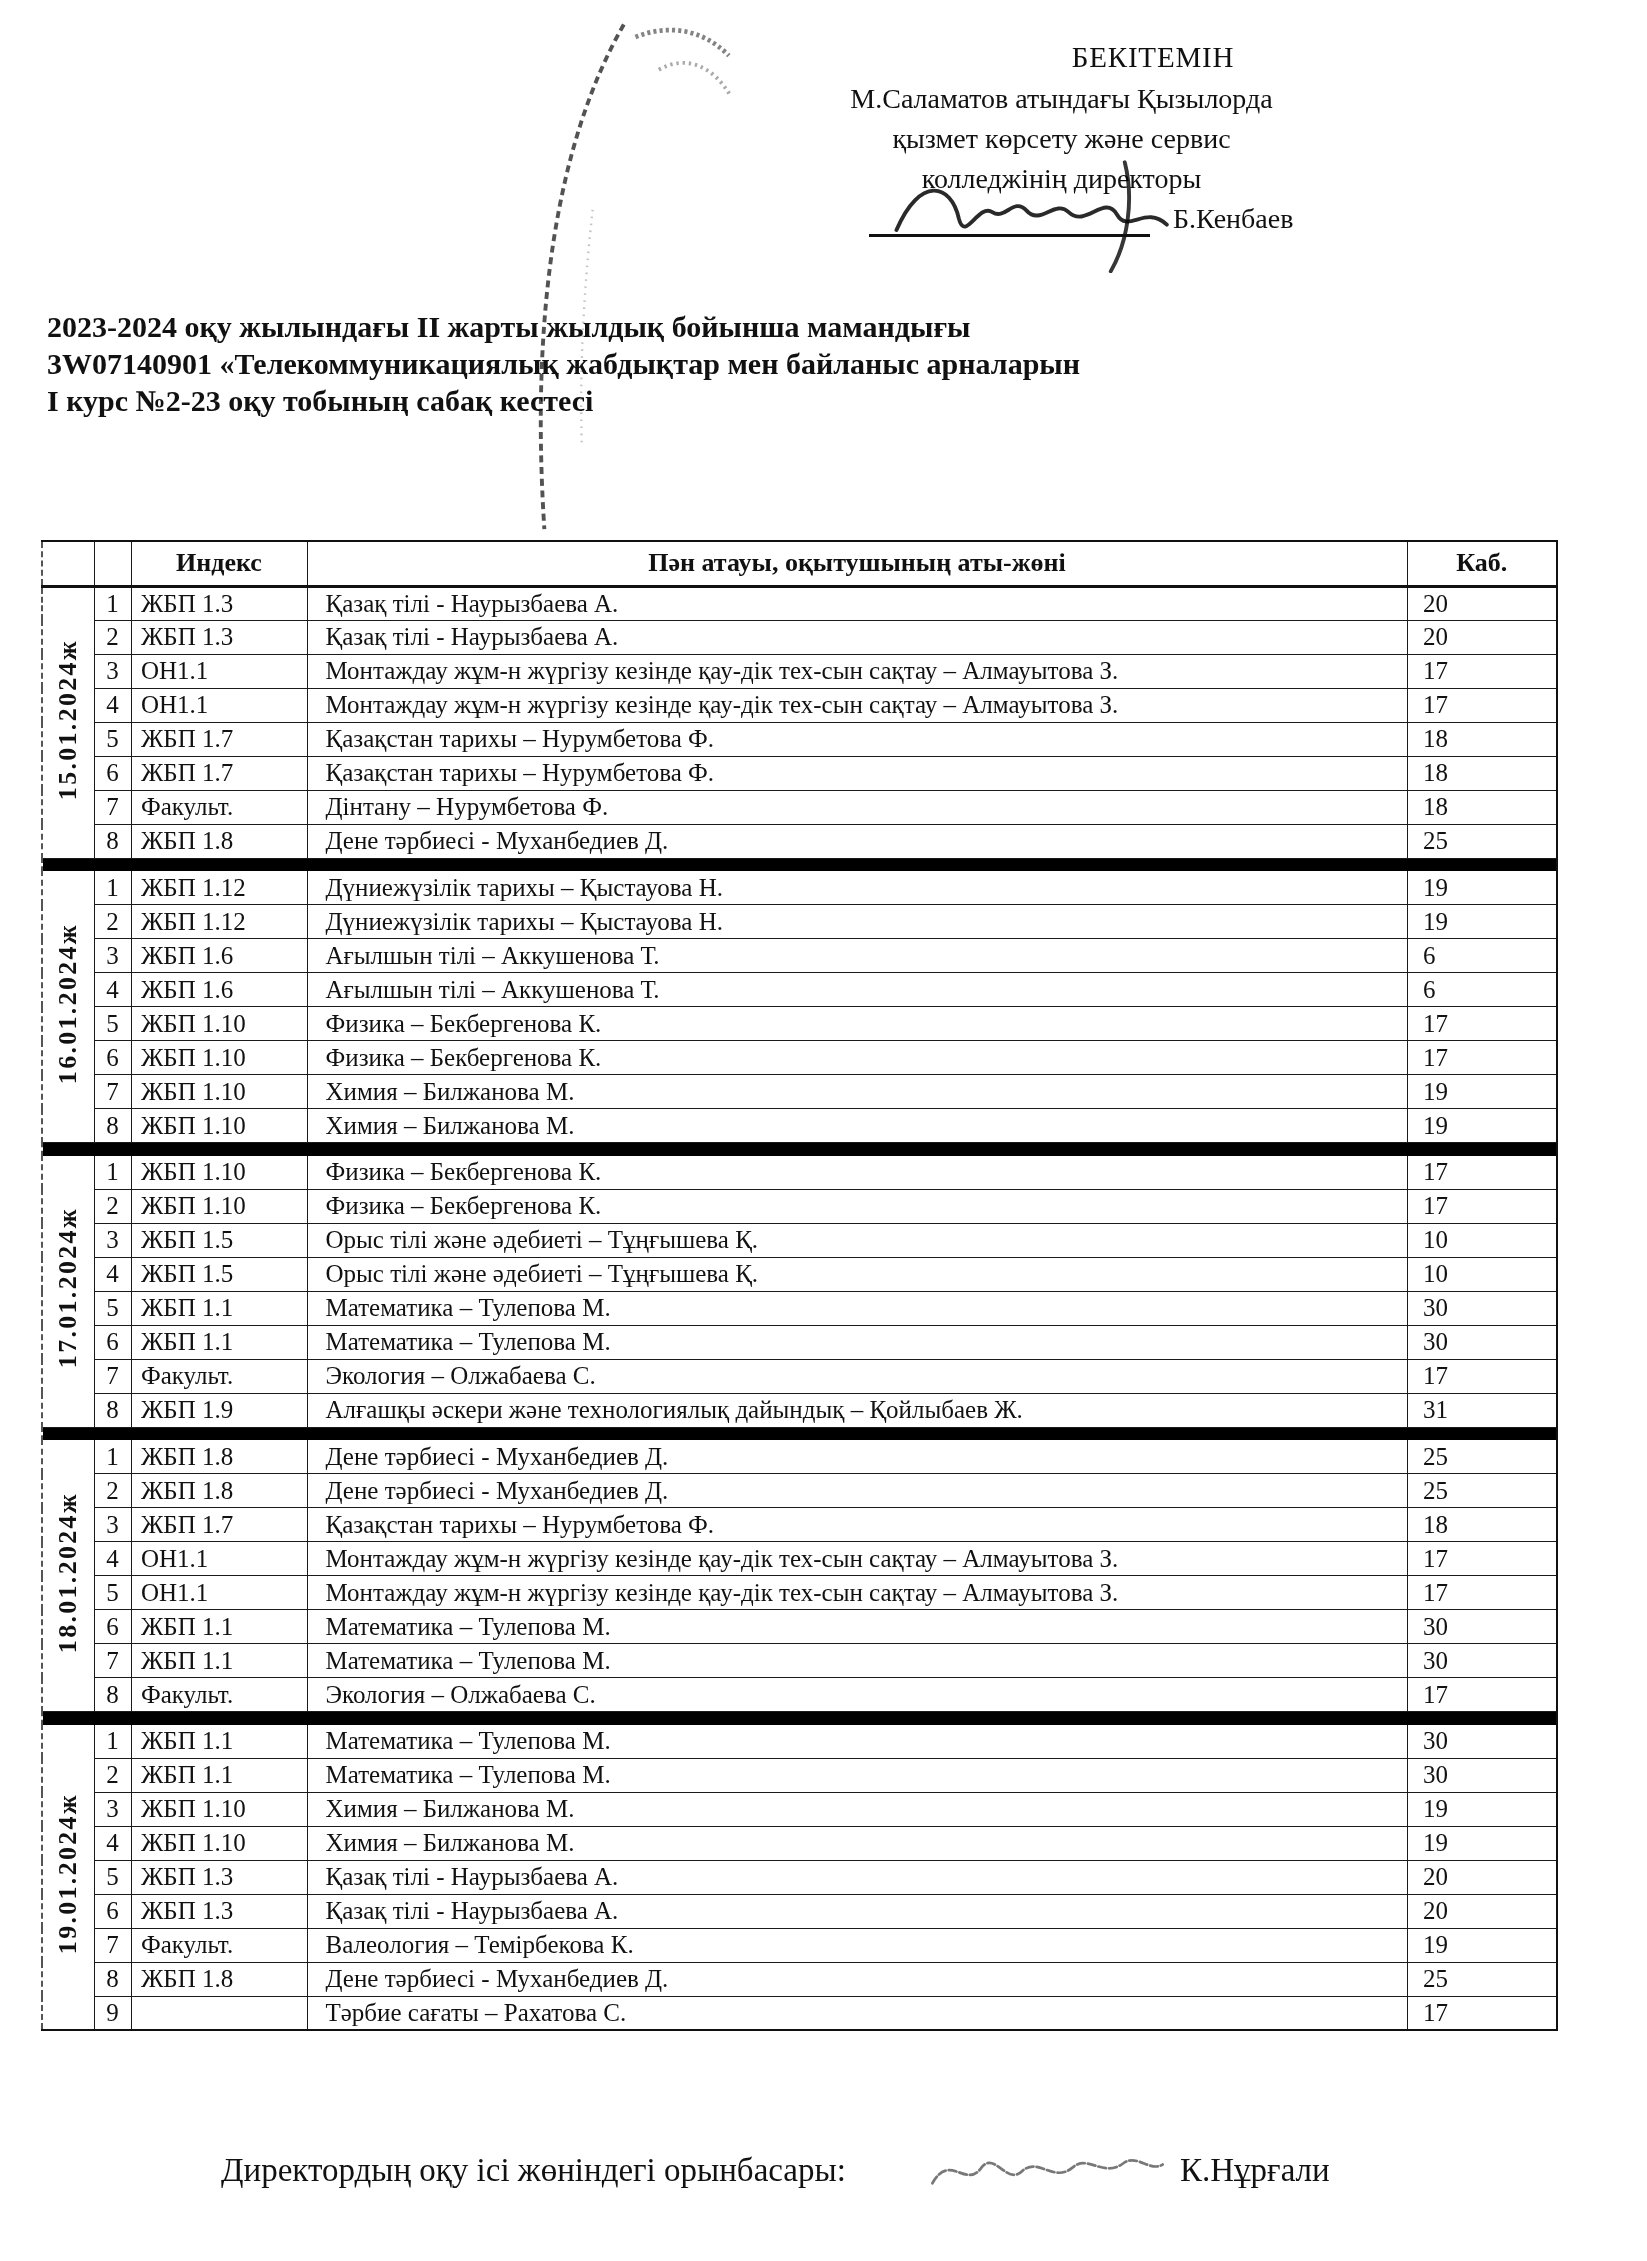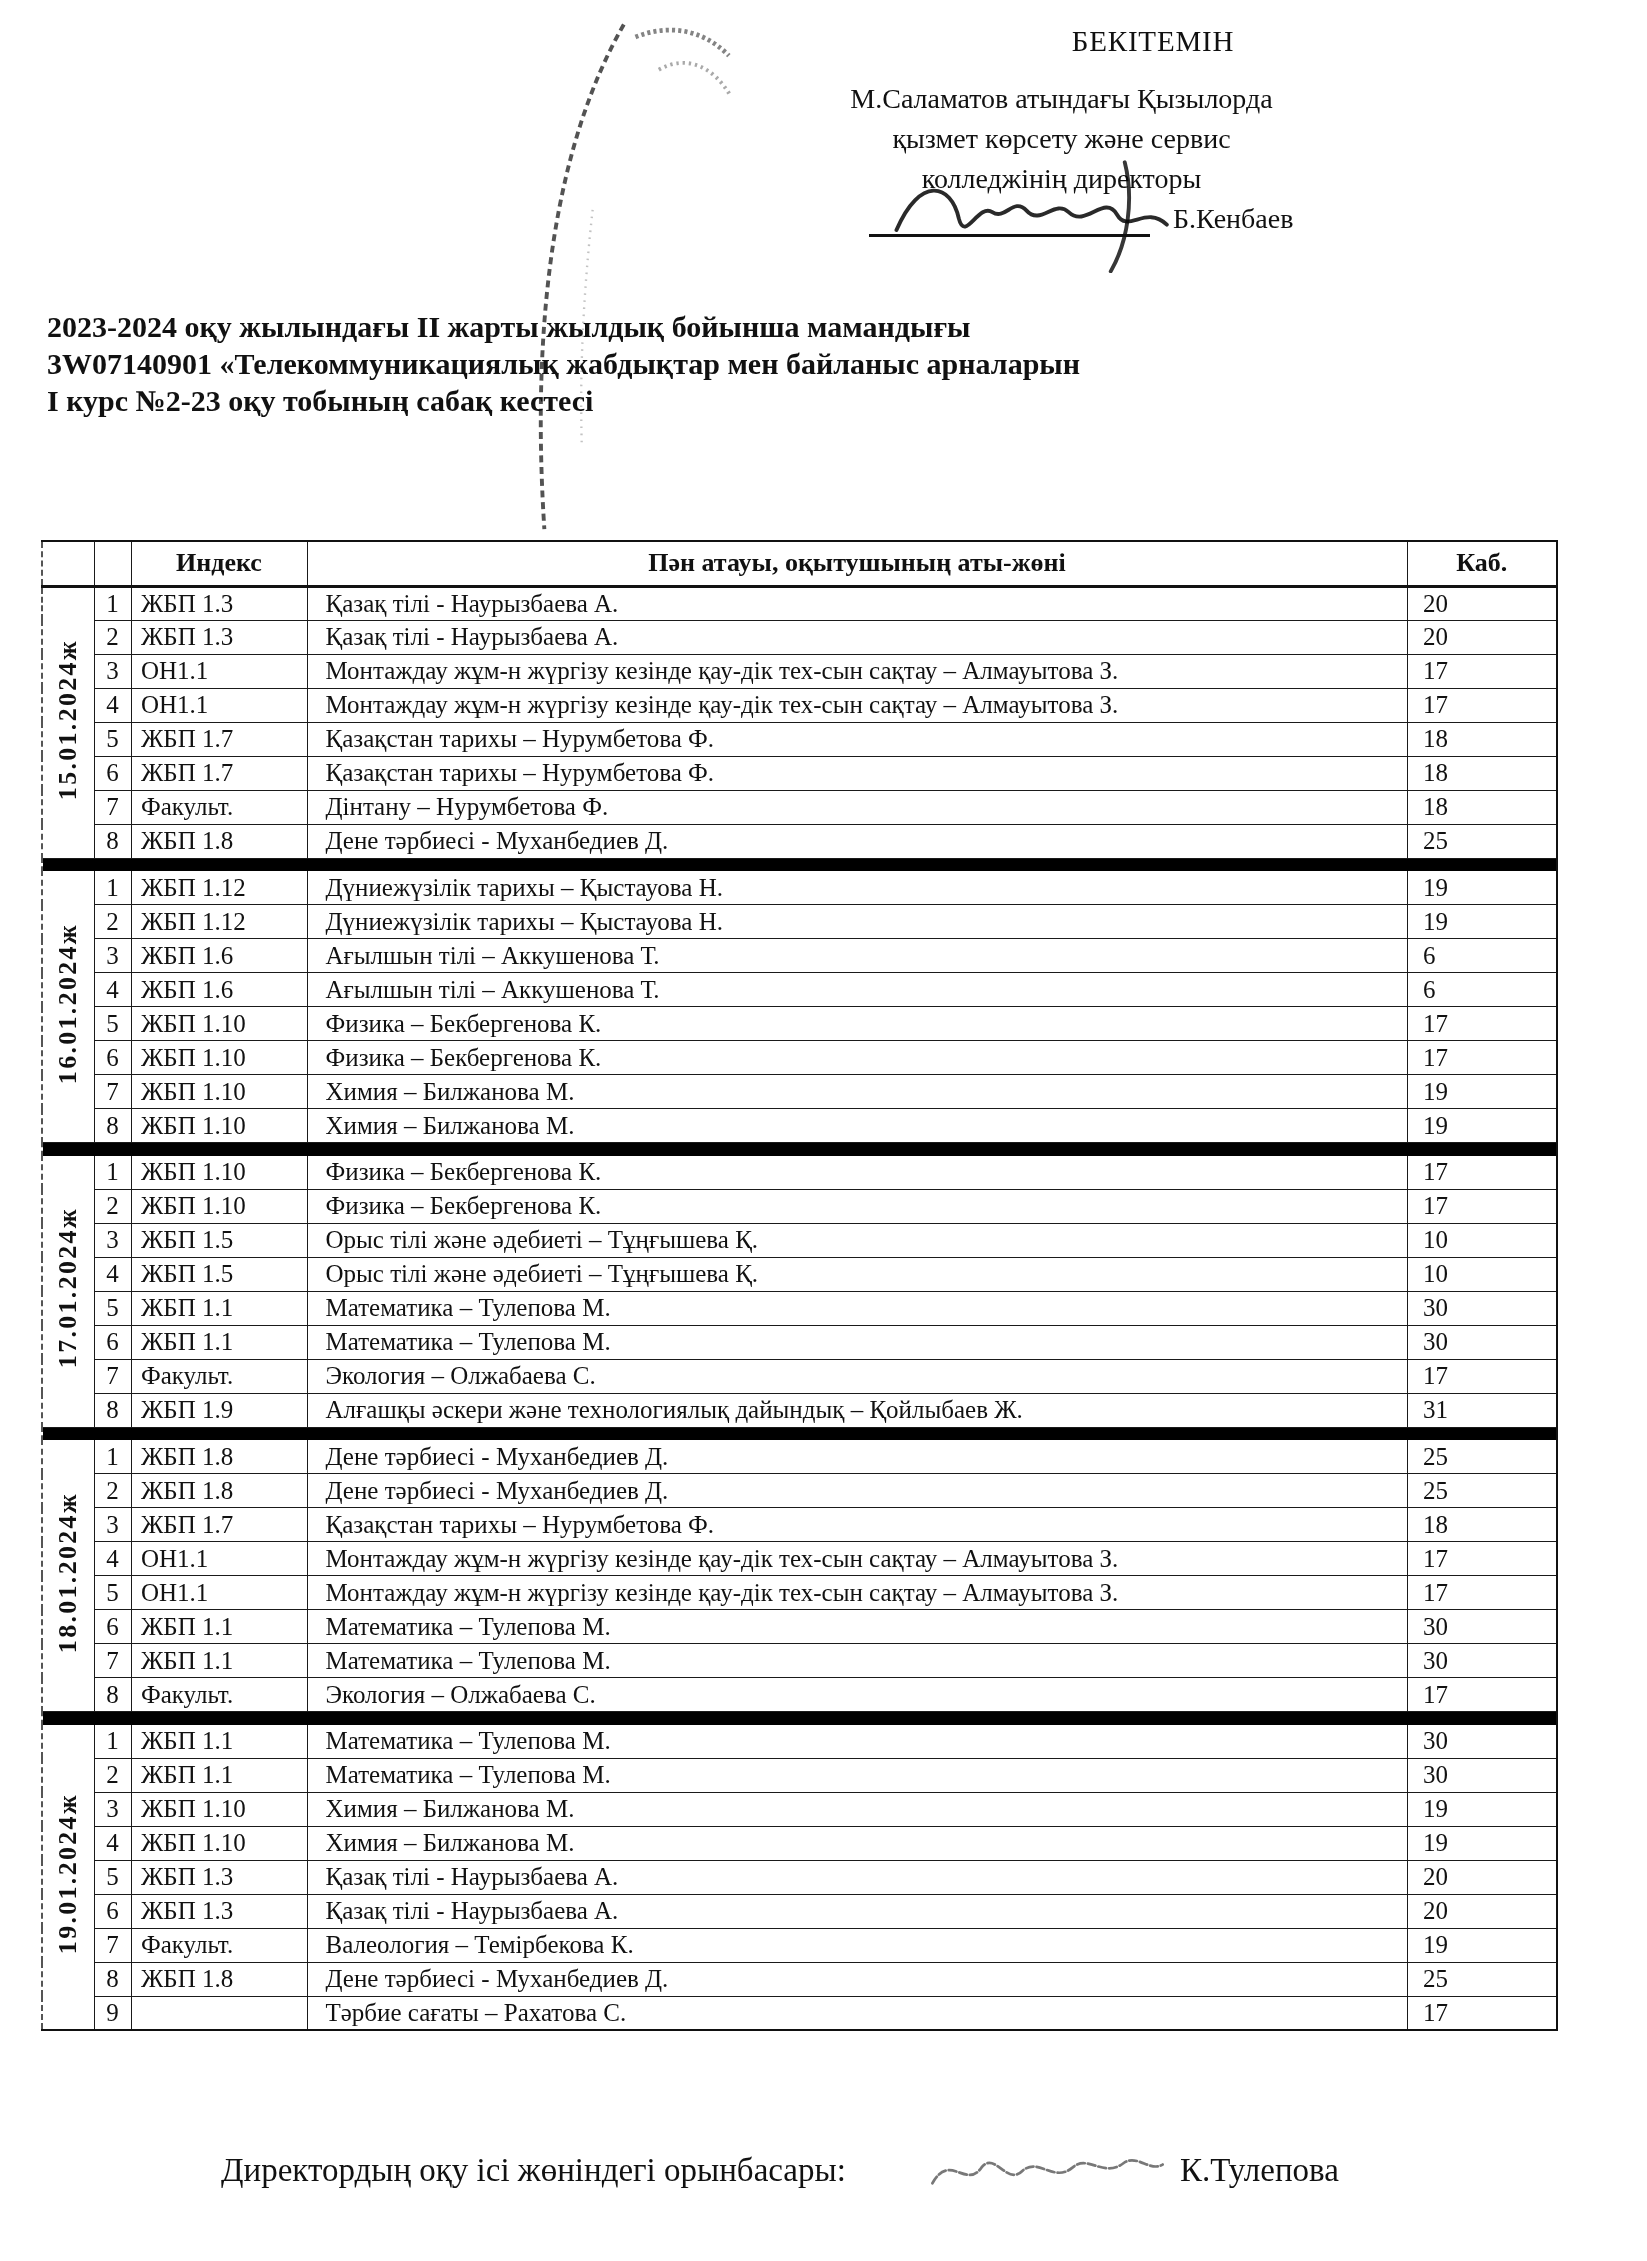--- a/index.html
+++ b/index.html
@@ -2,21 +2,21 @@
 <html style="font-size:12.5px"><head>
 <meta charset="utf-8">
 <style>
   * { margin:0; padding:0; box-sizing:border-box; }
   html,body { width:1647px; height:2261px; background:#ffffff; }
   body { font-family:"Liberation Serif","DejaVu Serif",serif; color:#111; position:relative; overflow:hidden; }
 
   .page { position:absolute; inset:0; background:#fff; }
 
   
-  .bekitemin { position:absolute; top:25px; left:974px; width:358px; text-align:center;
+  .bekitemin { position:absolute; top:41px; left:974px; width:358px; text-align:center;
                font-size:29px; letter-spacing:0.8px; }
   .approval-lines { position:absolute; top:79px; left:822px; width:479px; text-align:center;
                     font-size:28px; line-height:40px; }
   .sign-row { position:absolute; top:201px; left:869px; width:499px; display:flex; align-items:flex-end; }
   .sign-line { display:inline-block; width:281px; height:36px; border-bottom:3.1px solid #111; }
   .signer-name { font-size:28px; margin-left:23px; line-height:36px; }
 
   
   .title-block { position:absolute; top:308px; left:47px; width:1387px; text-align:left;
                  font-weight:bold; font-size:30px; line-height:37px; }
@@ -360,16 +360,16 @@
           <td class="subj-cell">Тәрбие сағаты – Рахатова С.</td>
           <td class="room-cell">17</td>
         </tr>
       </tbody>
   </table>
 
   <div class="footer-label">Директордың оқу ісі жөніндегі орынбасары:</div>
   <svg class="mark" style="left:923px; top:2135px;" width="249" height="70" viewBox="0 0 320 90">
     <path d="M12,62 C35,22 55,70 75,42 C92,20 108,66 128,46 C148,28 168,62 192,42 C212,24 232,56 258,36 C275,24 292,48 308,38" fill="none" stroke="rgba(10,10,10,0.55)" stroke-width="3.5" stroke-dasharray="10 4" stroke-linecap="round"></path>
   </svg>
-  <div class="footer-name">К.Тулепова</div>
+  <div class="footer-name">К.Нұрғали</div>
 
 </div>
 
 
 </body></html>

